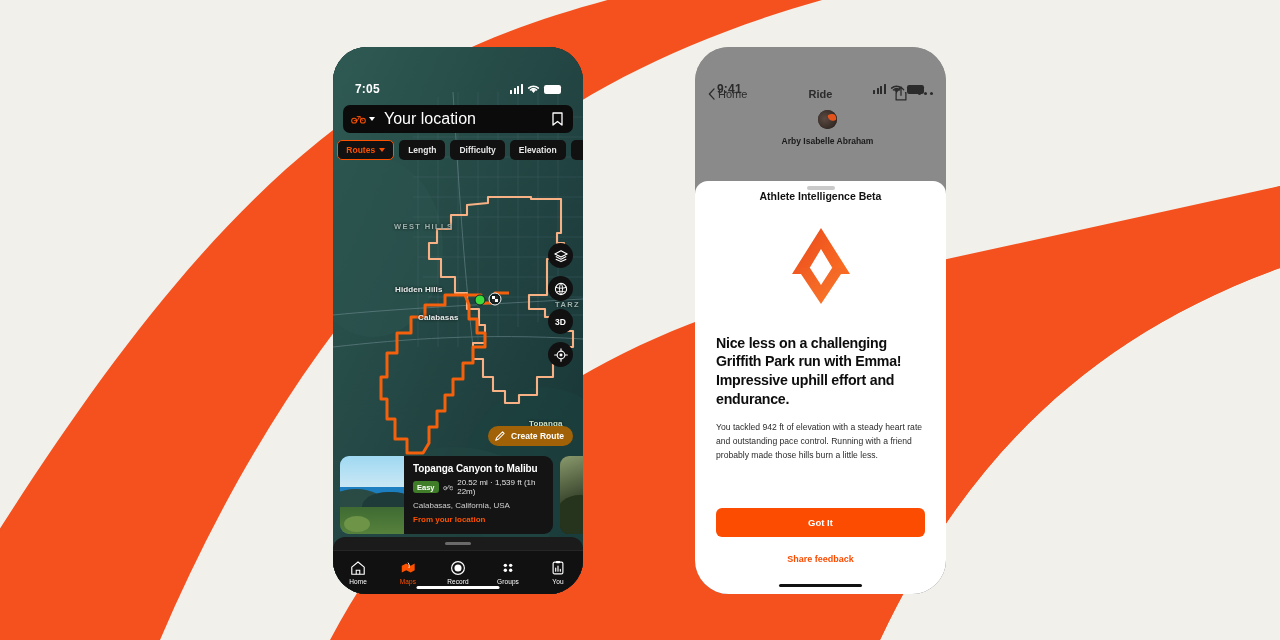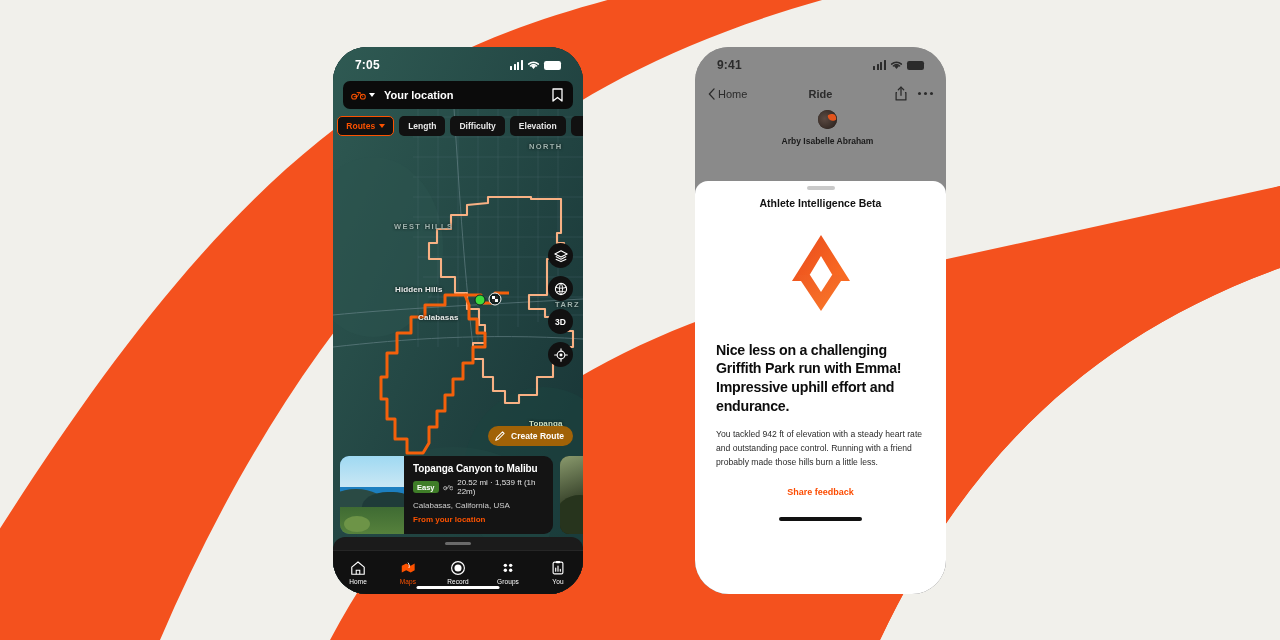--- a/index.html
+++ b/index.html
@@ -20,21 +20,21 @@
     overflow:hidden;
     z-index:2;
   }
   .phone-left  { left:333px; top:47px;  width:250px; height:547px; background:#0d1a1c; }
   .phone-right { left:695px; top:47px;  width:251px; height:547px; background:#8a8a8a; }
 
   
   .statusbar {
     height:30px; display:flex; align-items:center;
     justify-content:space-between; padding:6px 22px 0 22px;
-    font-size:11.5px; font-weight:bold; letter-spacing:.2px;
+    font-size:11.5px; font-weight:bold; letter-spacing:.2px;margin-top:24px;
   }
   .statusbar .time { font-size:12px; }
   .status-right { display:flex; align-items:center; gap:4px; }
   .bars { display:flex; align-items:flex-end; gap:1.4px; height:9px; }
   .bars i { width:2.2px; background:currentColor; border-radius:.5px; display:block; }
   .bars i:nth-child(1){height:3.5px}.bars i:nth-child(2){height:5.5px}
   .bars i:nth-child(3){height:7.5px}.bars i:nth-child(4){height:9.5px}
   .batt { width:17px; height:9px; border-radius:2.2px; background:currentColor; }
 
   
@@ -53,21 +53,21 @@
   .map-label.city { letter-spacing:.1px; font-size:8px; }
   .map-label.dim { color:#9fb3ae; }
 
   .left-top { position:absolute; left:0; top:0; width:250px; z-index:5; color:#fff; }
   .searchbar {
     margin:4px 10px 0 10px; height:28px; background:#0b0b0b;
     border-radius:7px; display:flex; align-items:center; padding:0 4px 0 8px;
   }
   .bike-chip { display:flex; align-items:center; gap:3px; }
   .chev { width:0;height:0;border-left:3.5px solid transparent;border-right:3.5px solid transparent;border-top:4.5px solid currentColor; }
-  .search-text { flex:1; margin-left:9px; font-size:11px; font-weight:bold; color:#fff; }
+  .search-text { flex:1; margin-left:9px; font-size:16px; font-weight:normal; color:#fff; }
   .bookmark-btn { width:24px;height:24px;display:flex;align-items:center;justify-content:center; }
 
   .chips { display:flex; gap:5px; padding:7px 0 0 10px; overflow:hidden;justify-content:center; }
   .chip {
     background:#111; color:#e8e8e8; font-size:8.5px; font-weight:bold;
     border-radius:5px; padding:4px 8px; white-space:nowrap;
     display:flex; align-items:center; gap:4px; border:1px solid transparent;
   }
   .chip.active { color:#fc5200; border-color:#fc5200; }
 
@@ -131,21 +131,21 @@
   .avatar .a1{position:absolute;inset:0;background:radial-gradient(circle at 35% 45%,#5b4a42,#241c18);}
   .avatar .a2{position:absolute;right:1px;top:4px;width:8px;height:7px;background:#e2541c;border-radius:2px 4px 2px 5px;transform:rotate(-12deg);}
   .feed-name { font-size:8.5px; font-weight:bold; color:#1b1b1b; }
 
   .modal {
     position:absolute; left:0; top:134px; width:251px; height:413px;
     background:#fff; border-radius:13px 13px 0 0; z-index:4;
     display:flex; flex-direction:column;
   }
   .modal-grab { width:28px;height:3.5px;border-radius:2px;background:#c9c9c9;margin:5px auto 0; }
-  .modal-title { text-align:center; font-size:10.5px; font-weight:bold; color:#111; margin-top:7px; }
+  .modal-title { text-align:center; font-size:10.5px; font-weight:bold; color:#111; }
   .logo-wrap { display:flex; justify-content:center; margin-top:22px; }
   .modal-head {
     padding:0 21px; margin-top:26px; font-size:14.2px; font-weight:bold;
     line-height:1.32; color:#0d0d0d; letter-spacing:-.25px;
   }
   .modal-p { padding:0 21px; margin-top:13px; font-size:8.6px; line-height:1.62; color:#2b2b2b; }
   .modal-p.second { margin-top:12px; }
   .cta {
     margin:auto 21px 0 21px; height:29px; background:#fc4c02; color:#fff;
     border-radius:6px; display:flex; align-items:center; justify-content:center;
@@ -458,16 +458,17 @@
           </linearGradient>
         </defs>
         <path d="M37 4 L66 50 L52 50 L37 25 L22 50 L8 50 Z" fill="url(#lg1)"></path>
         <path d="M37 80 L13 44 L26 44 L37 61 L48 44 L61 44 Z" fill="url(#lg2)"></path>
       </svg>
     </div>
 
     <div class="modal-head">Nice less on a challenging Griffith Park run with Emma! Impressive uphill effort and endurance.</div>
     <div class="modal-p">You tackled 942 ft of elevation with a steady heart rate and outstanding pace control. Running with a friend probably made those hills burn a little less.</div>
 
+    <div class="cta">Got It</div>
     <div class="feedback">Share feedback</div>
     <div class="home-ind-dark"></div>
   </div>
 </div>
 
 </body></html>

